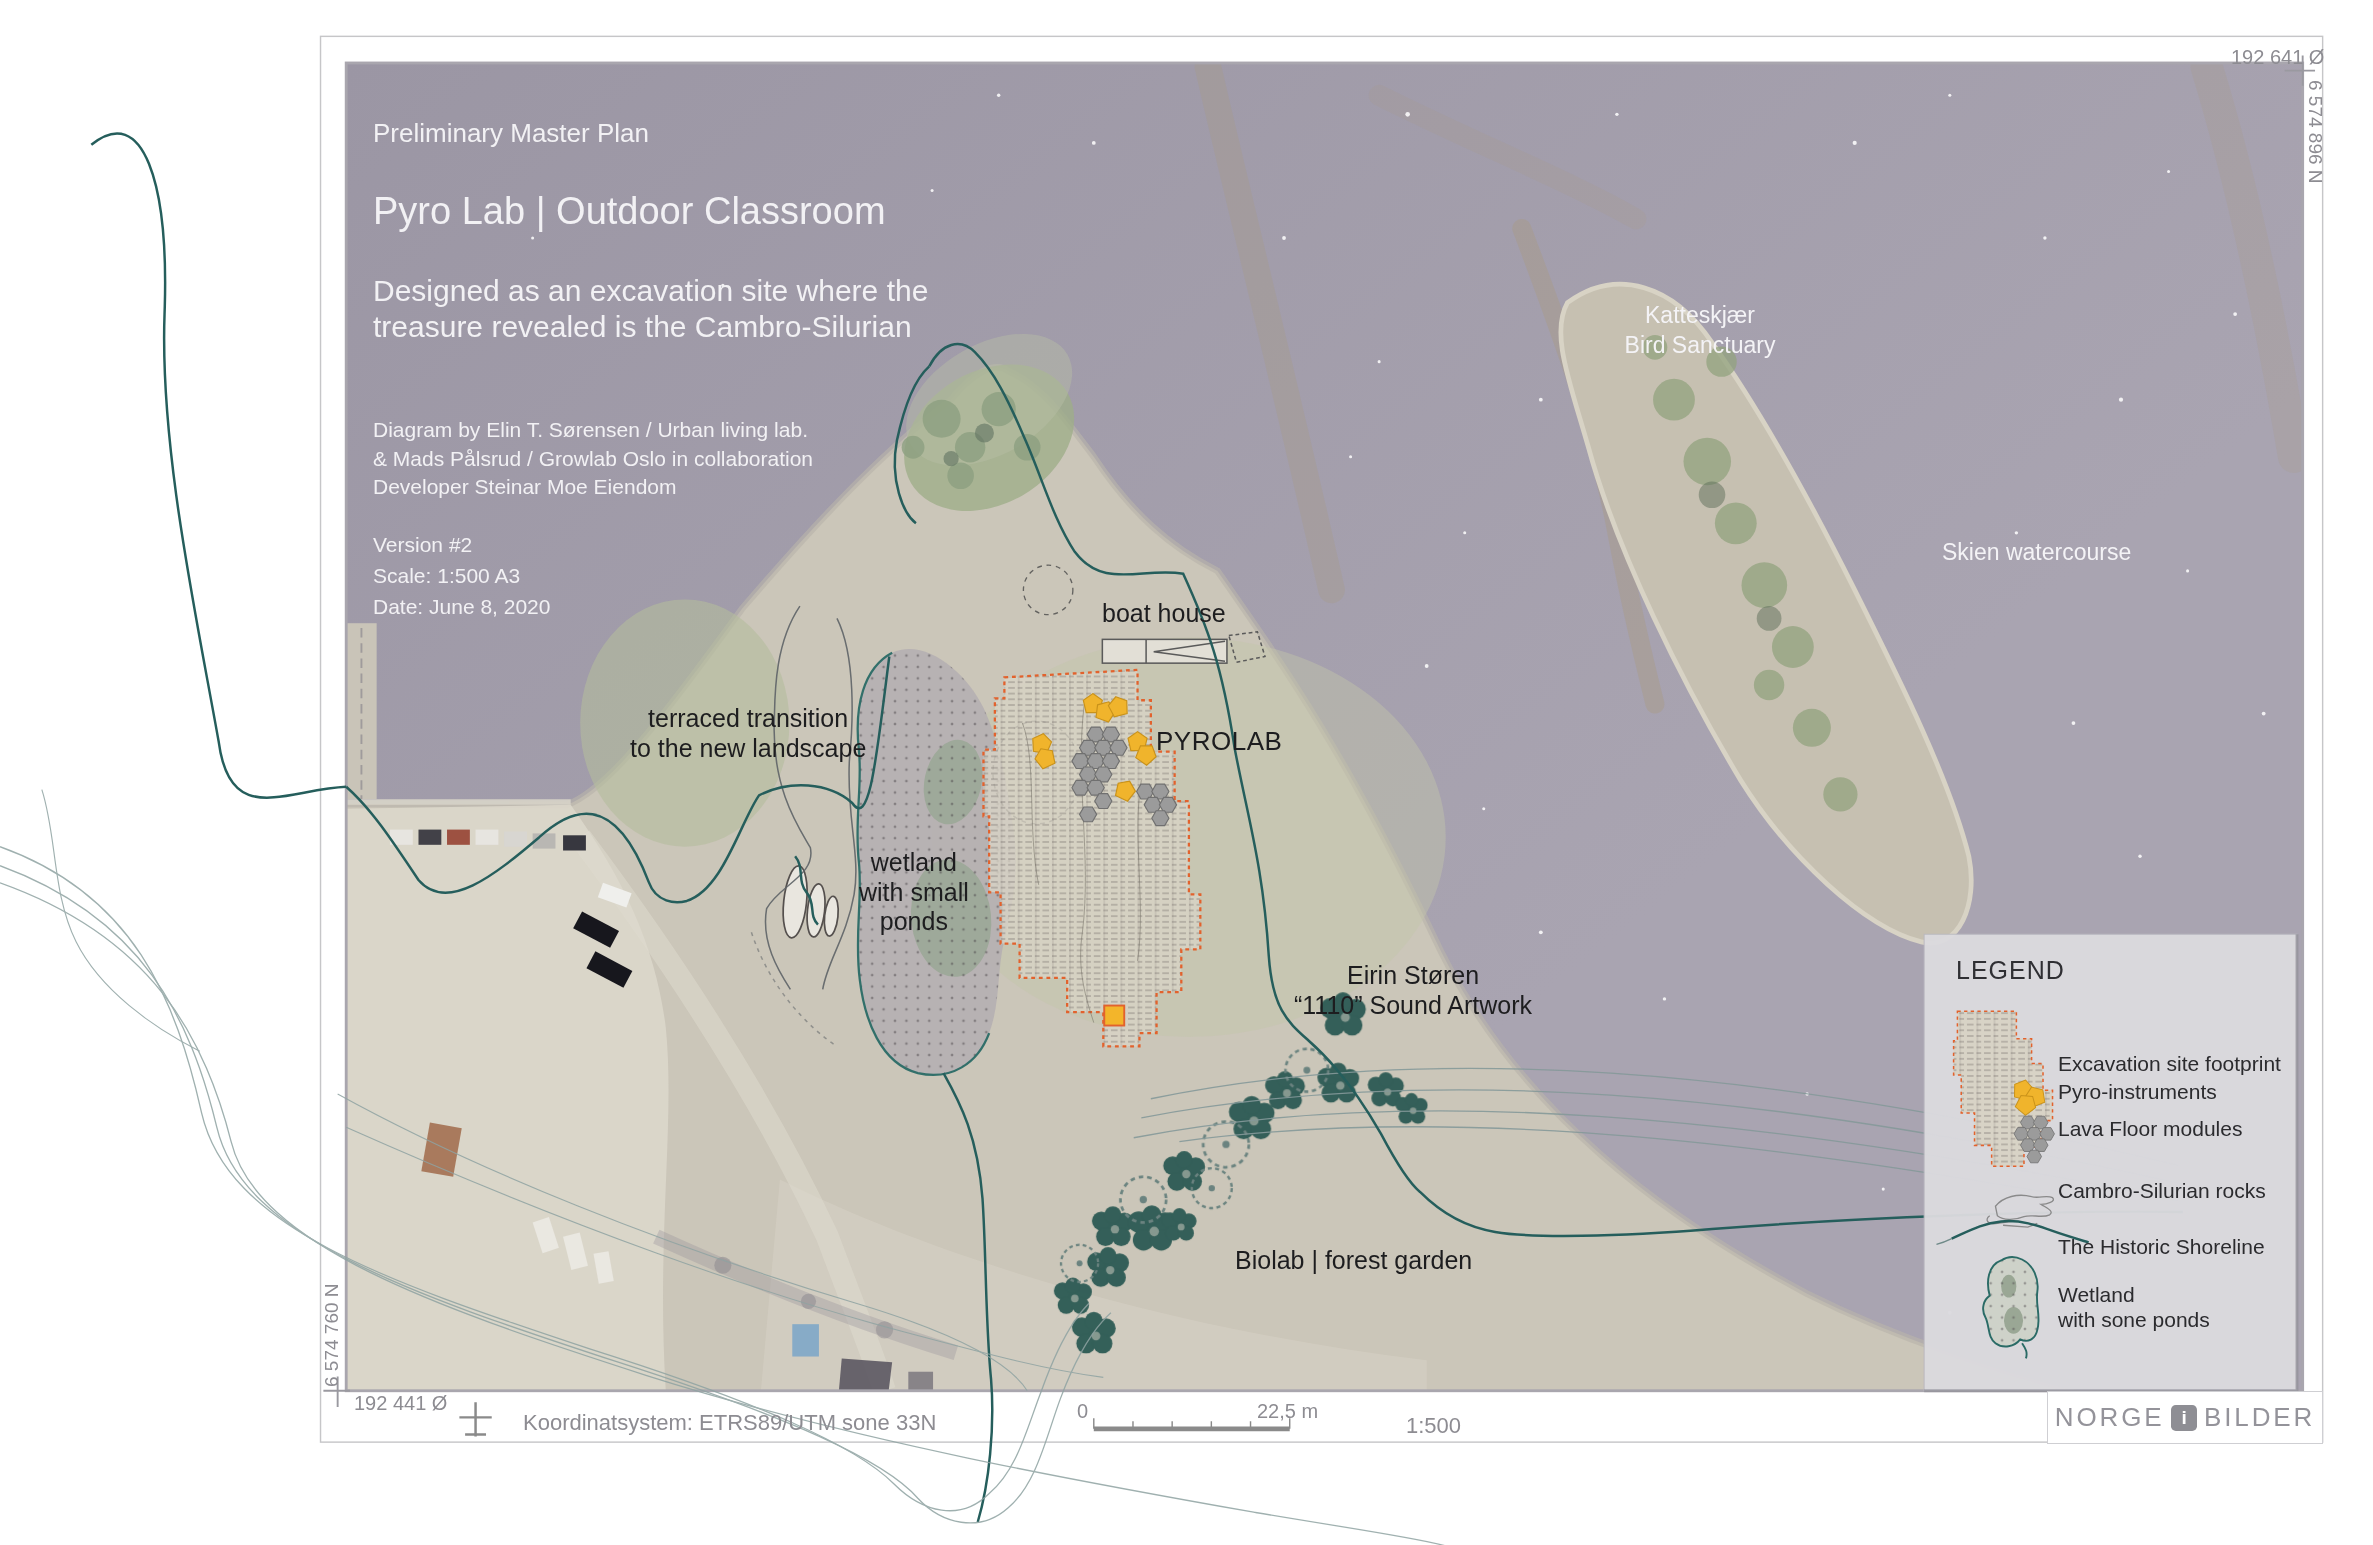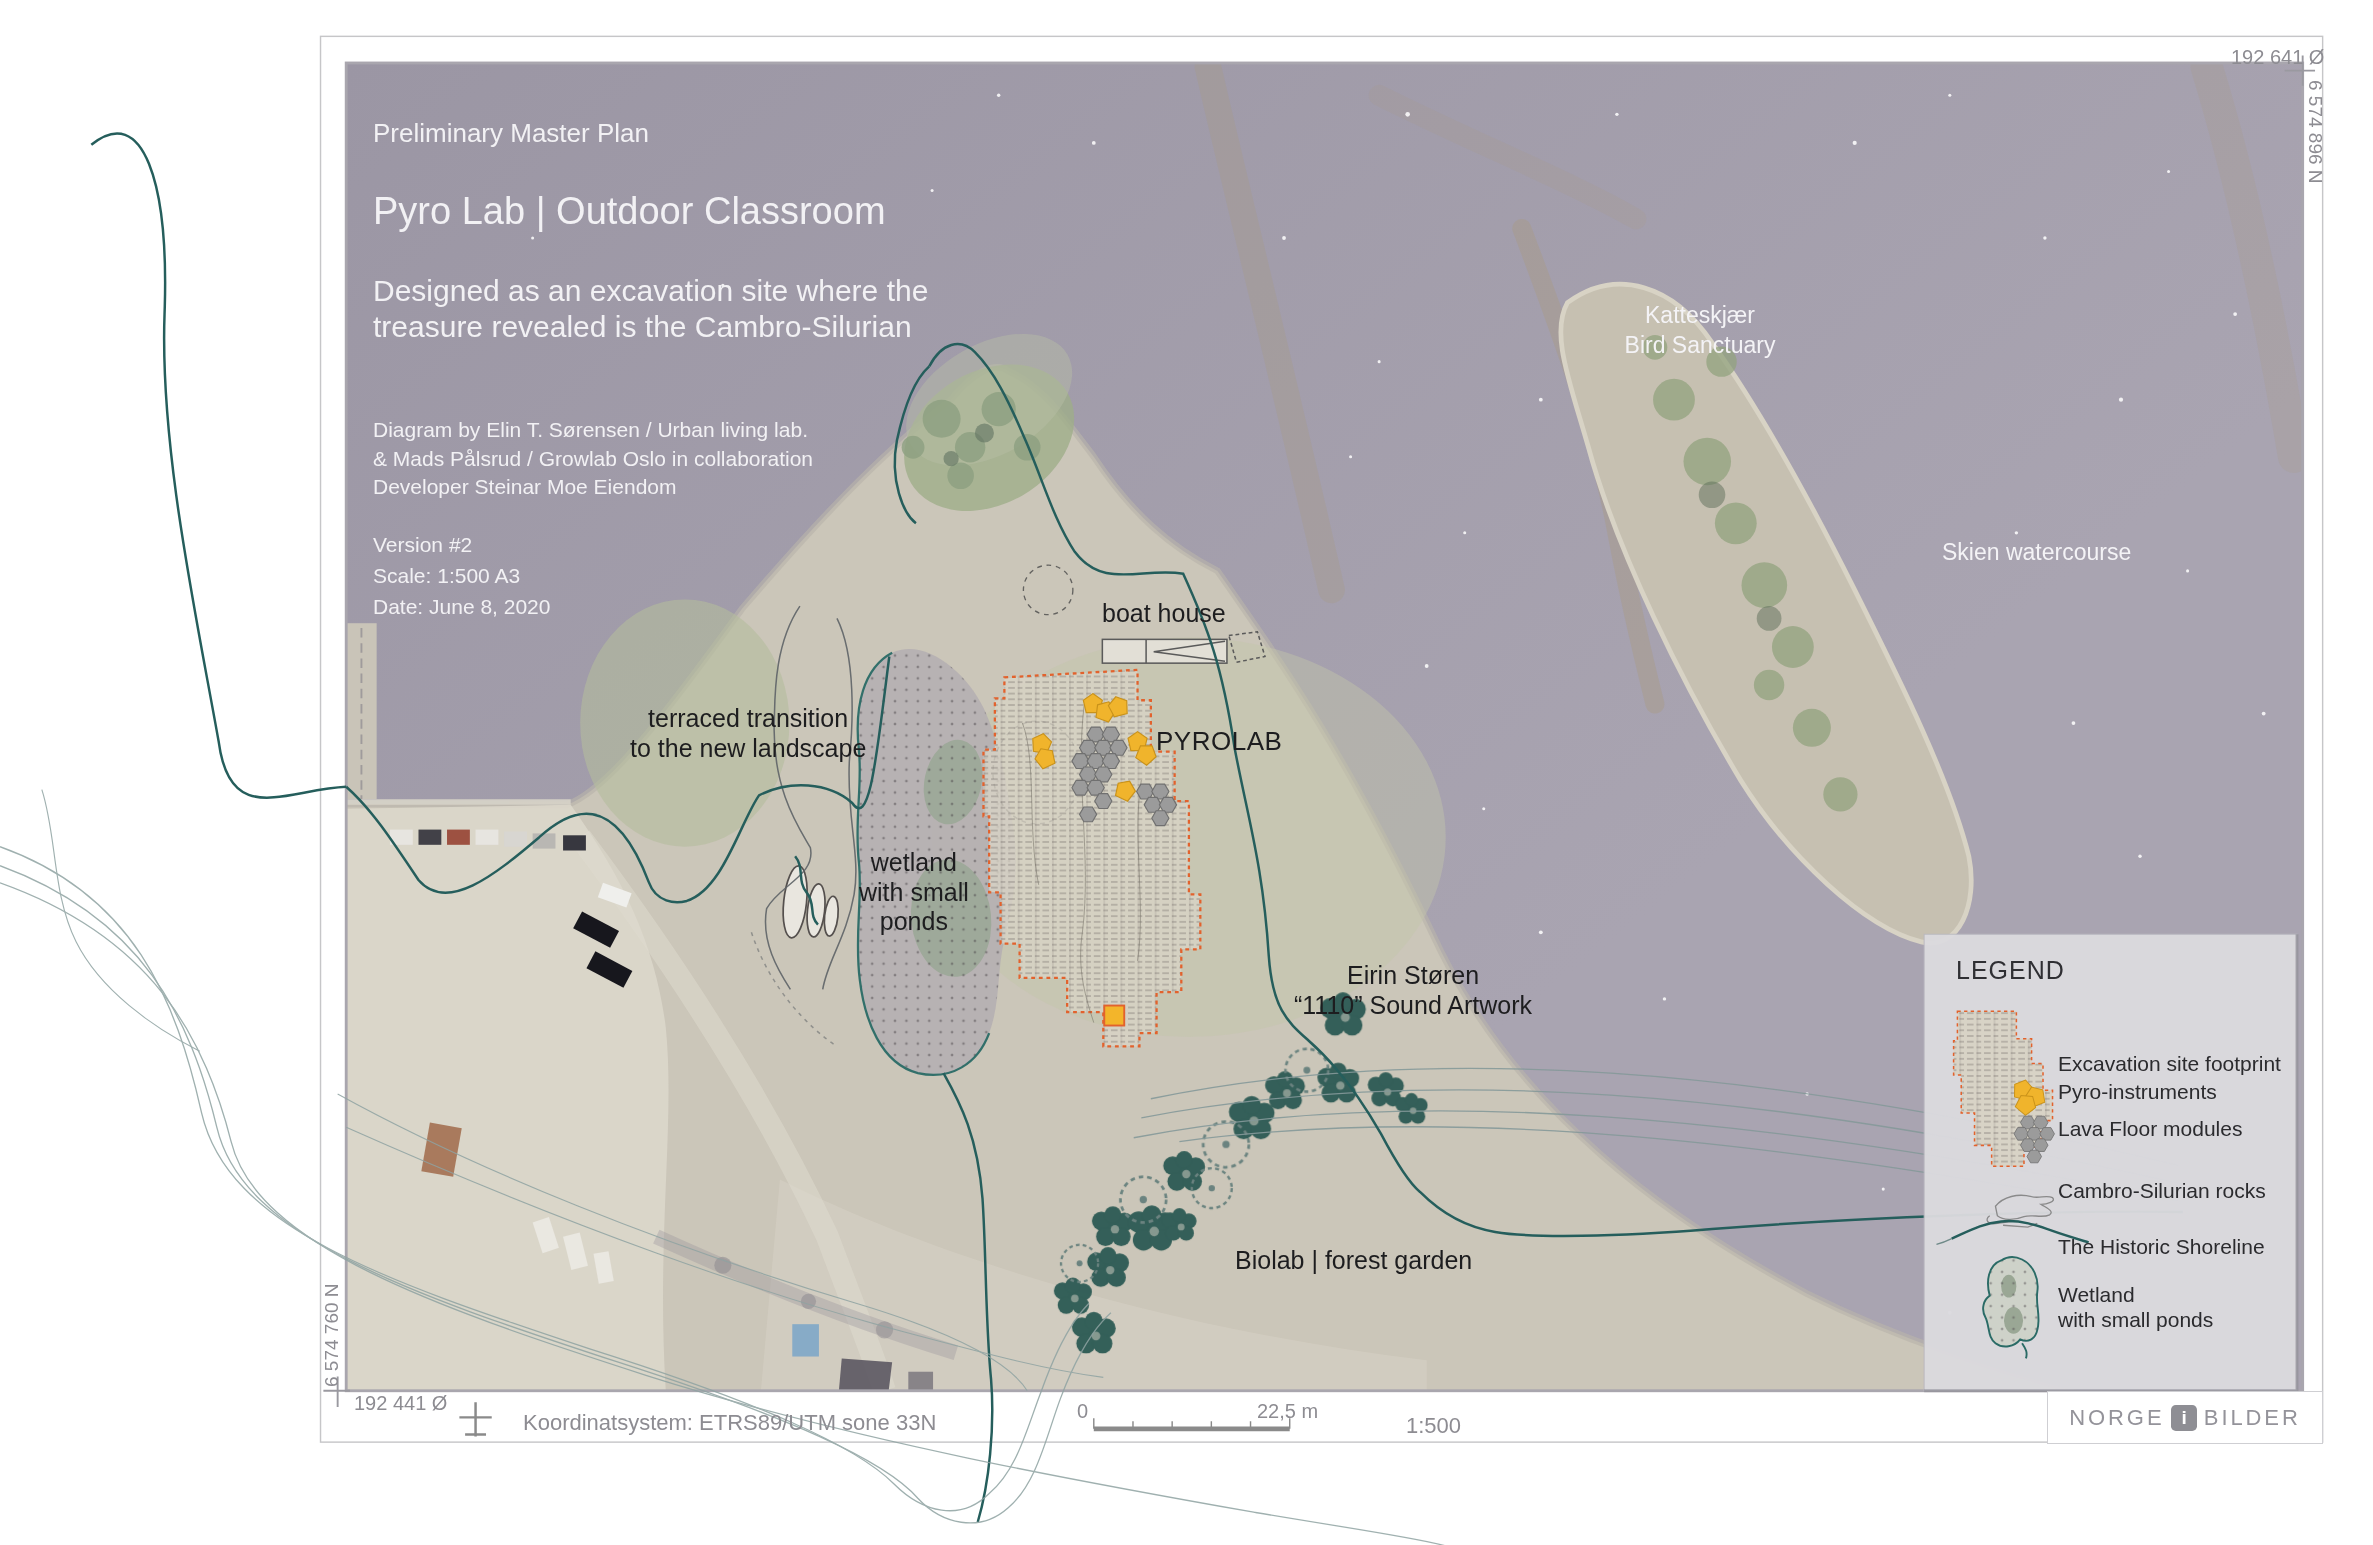--- a/index.html
+++ b/index.html
@@ -21,21 +21,21 @@
   .center{text-align:center;}
   
   .legend-title{font-size:25px;color:#2f2f33;letter-spacing:1px;}
   .li{font-size:21px;color:#2b2b2e;white-space:nowrap;}
   
   .ft{color:#8d8c92;font-size:22px;white-space:nowrap;}
   .ft-s{color:#8d8c92;font-size:20px;white-space:nowrap;}
   .vtext{position:absolute;color:#8d8c92;font-size:19px;white-space:nowrap;}
   #logo{position:absolute;left:2047px;top:1391px;width:274px;height:51px;background:#fff;
         border:1px solid #cfcfd3;display:flex;align-items:center;justify-content:center;gap:6.7px;}
-  #logo .t{color:#94939a;font-size:22px;letter-spacing:2.9px;}
+  #logo .t{color:#94939a;font-size:26px;letter-spacing:2.9px;}
   #logo .ibox{width:26px;height:26px;background:#8e8e94;border-radius:4.8px;color:#fff;
         font-size:19px;font-weight:bold;display:flex;align-items:center;justify-content:center;}
 </style>
 </head>
 <body>
 
 <svg id="art" viewBox="0 0 2496 1625">
   <defs>
     <linearGradient id="gwater" x1="0" y1="0" x2="0.7" y2="0.6">
       <stop offset="0" stop-color="#9b96a4"></stop>
@@ -437,21 +437,21 @@
 <div class="abs ml" style="left:1192px;top:1246px;margin-left:43px;">Biolab | forest garden</div>
 
 <div class="abs legend-title" style="left:1956px;top:956px;">LEGEND</div>
 <div class="abs li" style="left:2058px;top:1052px;">Excavation site footprint</div>
 <div class="abs li" style="left:2058px;top:1080px;">Pyro-instruments</div>
 <div class="abs li" style="left:2058px;top:1109px;margin-top:8px;">Lava Floor modules</div>
 <div class="abs li" style="left:2058px;top:1179px;">Cambro-Silurian rocks</div>
 <div class="abs li" style="left:2058px;top:1235px;">The Historic Shoreline</div>
 <div class="abs li blk" style="left:2058px;top:1282px;line-height:25px;">
   <span>Wetland</span>
-  <span>with small ponds</span>
+  <span>with sone ponds</span>
 </div>
 
 <div class="abs ft-s" style="left:2231px;top:46px;">192 641 Ø</div>
 <div class="vtext" style="left:2326px;top:80px;transform:rotate(90deg);transform-origin:0 0;">6 574 896 N</div>
 <div class="vtext" style="left:321px;top:1387px;transform:rotate(-90deg);transform-origin:0 0;">6 574 760 N</div>
 <div class="abs ft-s" style="left:354px;top:1392px;">192 441 Ø</div>
 <div class="abs ft" style="left:523px;top:1410px;">Koordinatsystem: ETRS89/UTM sone 33N</div>
 <div class="abs ft-s" style="left:1077px;top:1400px;">0</div>
 <div class="abs ft-s" style="left:1257px;top:1400px;">22,5 m</div>
 <div class="abs ft" style="left:1406px;top:1413px;">1:500</div>

